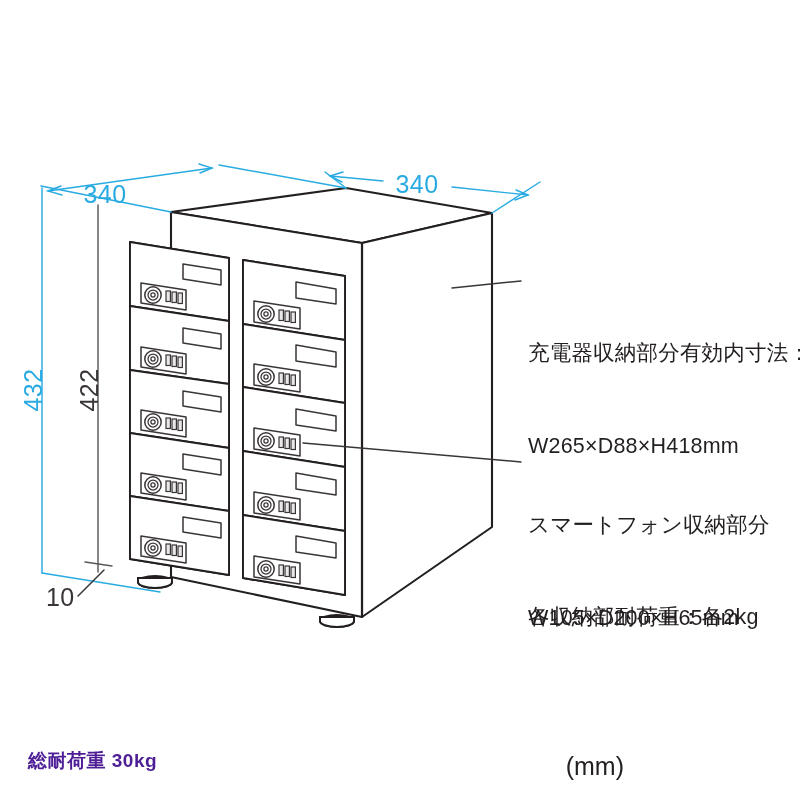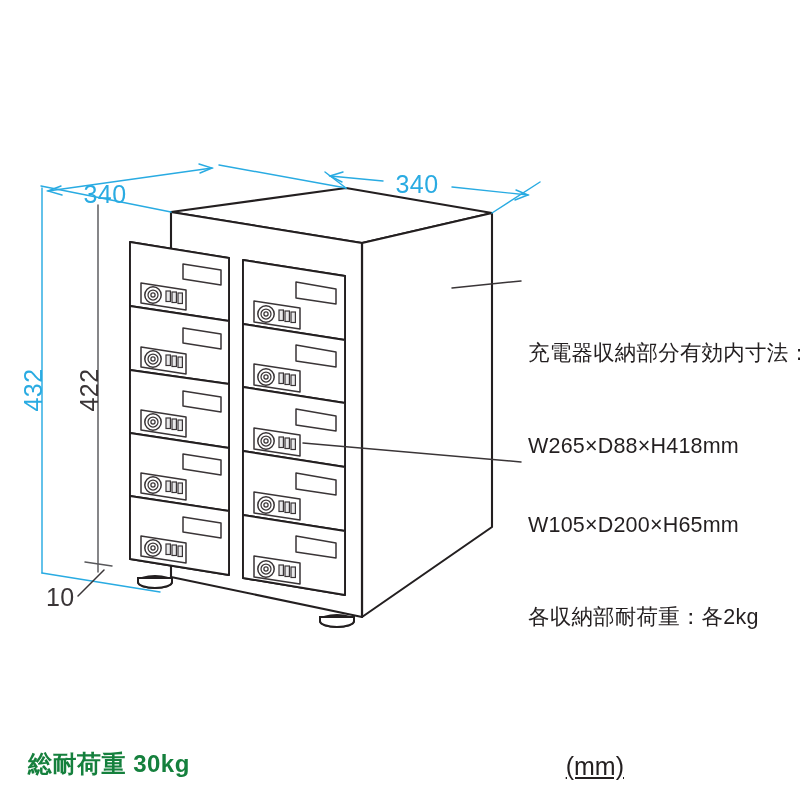--- a/index.html
+++ b/index.html
@@ -114,34 +114,33 @@
     white-space: pre;
     letter-spacing: 0.2px;
   }
   #callout-charger { left: 528px; top: 276px; }
   #callout-phone   { left: 528px; top: 448px; }
   #callout-load    { left: 528px; top: 540px; }
   .footer-left {
     position: absolute;
     left: 28px;
     top: 748px;
-    font-size: 24px;
+    font-size: 19px;
     font-weight: bold;
-    color: #15803d;
+    color: #4c1d95;
     letter-spacing: 0.5px;
     font-family: "Liberation Sans", "DejaVu Sans", sans-serif;
   }
   .footer-right {
     position: absolute;
     right: 24px;
     top: 752px;
     font-size: 25px;
     color: #231f20;
     font-family: "Liberation Sans", "DejaVu Sans", sans-serif;
-    text-decoration: underline;
   }
 </style>
 </head>
 <body>
 
 <div id="diagram-root">
 
   <svg class="scene" viewBox="0 0 800 800">
 
     <g>
@@ -361,20 +360,21 @@
     </g>
 
   </svg>
 
   <div class="callout" id="callout-charger">
     <div>充電器収納部分有効内寸法：</div>
     <div>W265×D88×H418mm</div>
   </div>
 
   <div class="callout" id="callout-phone">
+    <div>スマートフォン収納部分</div>
     <div>W105×D200×H65mm</div>
   </div>
 
   <div class="callout" id="callout-load">
     <div>各収納部耐荷重：各2kg</div>
   </div>
 
   <div class="footer-left">総耐荷重 30kg</div>
   <div class="footer-right">(mm)</div>
 

